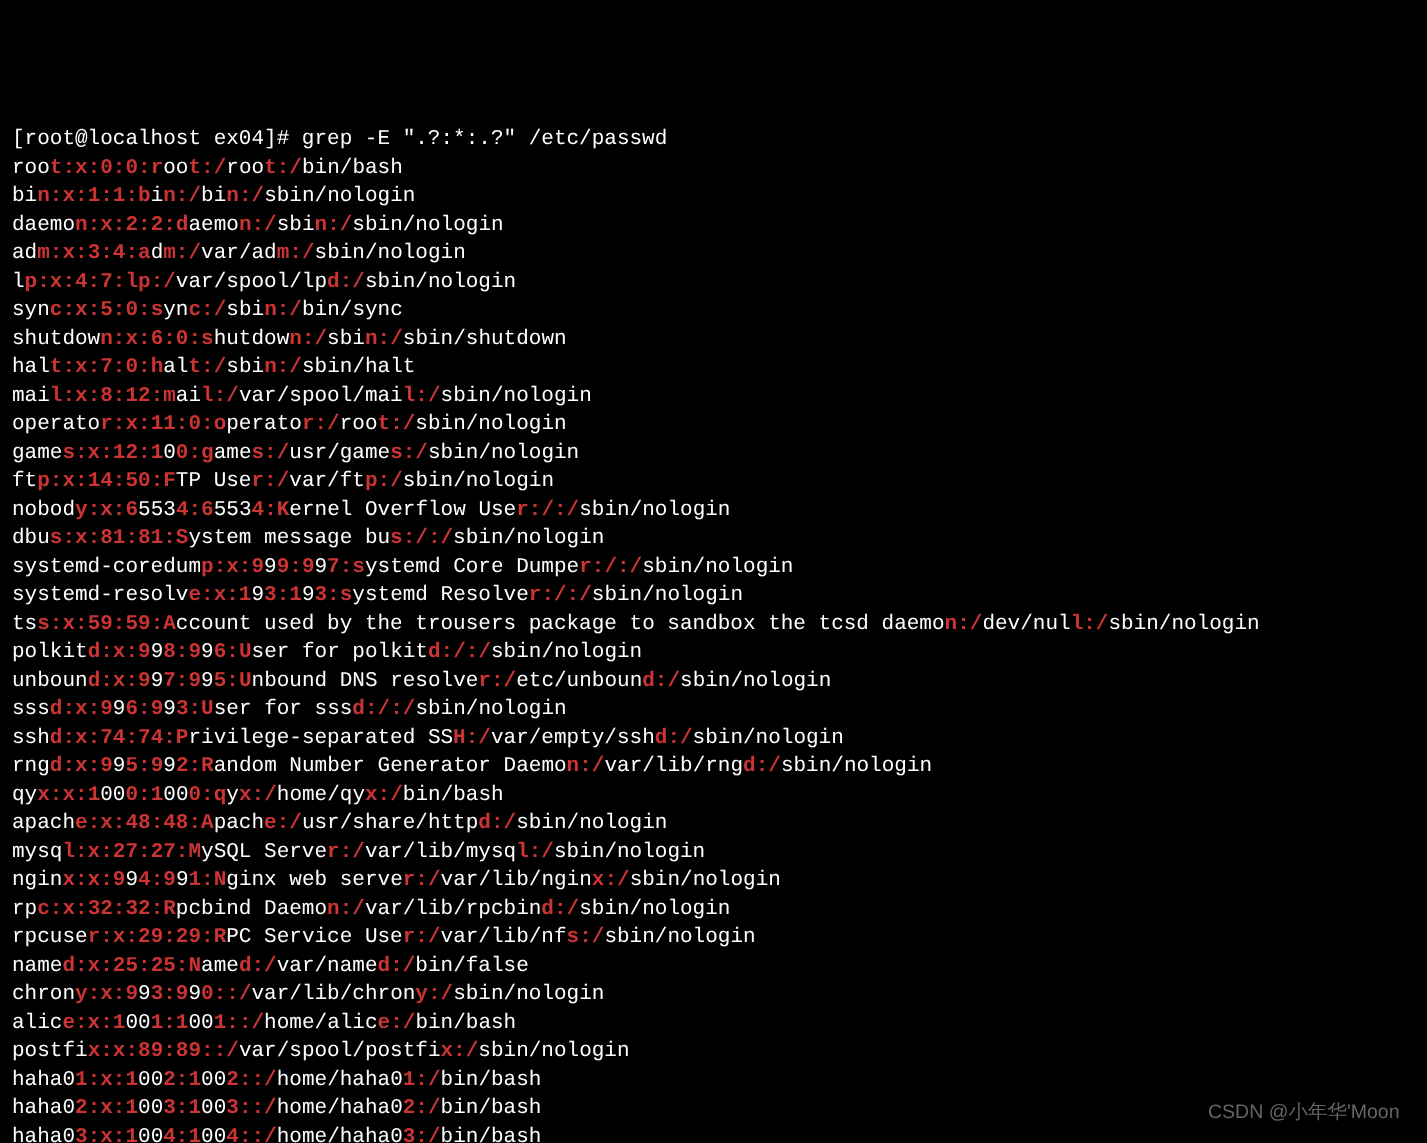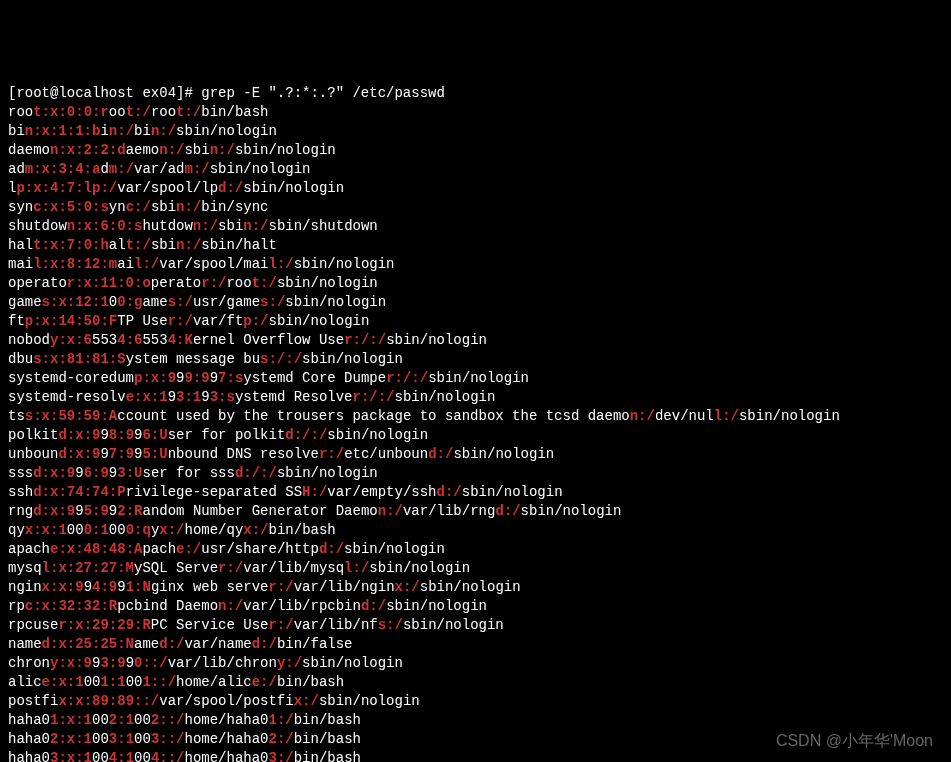--- a/index.html
+++ b/index.html
@@ -17,21 +17,21 @@
     position: relative;
     overflow: hidden;
   }
   .hl { color: #cc3333; font-weight: bold; }
   .watermark {
     position: absolute;
     bottom: 12px;
     right: 18px;
     color: rgba(200,200,200,0.5);
     font-family: sans-serif;
-    font-size: 16px;
+    font-size: 13px;
   }
 </style>
 </head>
 <body>
 
 
 
 <div id="terminal"><div>[root@localhost ex04]# grep -E ".?:*:.?" /etc/passwd</div><div>roo<span class="hl">t:x:0:0:r</span>oo<span class="hl">t:/</span>roo<span class="hl">t:/</span>bin/bash</div><div>bi<span class="hl">n:x:1:1:b</span>i<span class="hl">n:/</span>bi<span class="hl">n:/</span>sbin/nologin</div><div>daemo<span class="hl">n:x:2:2:d</span>aemo<span class="hl">n:/</span>sbi<span class="hl">n:/</span>sbin/nologin</div><div>ad<span class="hl">m:x:3:4:a</span>d<span class="hl">m:/</span>var/ad<span class="hl">m:/</span>sbin/nologin</div><div>l<span class="hl">p:x:4:7:lp:/</span>var/spool/lp<span class="hl">d:/</span>sbin/nologin</div><div>syn<span class="hl">c:x:5:0:s</span>yn<span class="hl">c:/</span>sbi<span class="hl">n:/</span>bin/sync</div><div>shutdow<span class="hl">n:x:6:0:s</span>hutdow<span class="hl">n:/</span>sbi<span class="hl">n:/</span>sbin/shutdown</div><div>hal<span class="hl">t:x:7:0:h</span>al<span class="hl">t:/</span>sbi<span class="hl">n:/</span>sbin/halt</div><div>mai<span class="hl">l:x:8:12:m</span>ai<span class="hl">l:/</span>var/spool/mai<span class="hl">l:/</span>sbin/nologin</div><div>operato<span class="hl">r:x:11:0:o</span>perato<span class="hl">r:/</span>roo<span class="hl">t:/</span>sbin/nologin</div><div>game<span class="hl">s:x:12:1</span>0<span class="hl">0:g</span>ame<span class="hl">s:/</span>usr/game<span class="hl">s:/</span>sbin/nologin</div><div>ft<span class="hl">p:x:14:50:F</span>TP Use<span class="hl">r:/</span>var/ft<span class="hl">p:/</span>sbin/nologin</div><div>nobod<span class="hl">y:x:6</span>553<span class="hl">4:6</span>553<span class="hl">4:K</span>ernel Overflow Use<span class="hl">r:/:/</span>sbin/nologin</div><div>dbu<span class="hl">s:x:81:81:S</span>ystem message bu<span class="hl">s:/:/</span>sbin/nologin</div><div>systemd-coredum<span class="hl">p:x:9</span>9<span class="hl">9:9</span>9<span class="hl">7:s</span>ystemd Core Dumpe<span class="hl">r:/:/</span>sbin/nologin</div><div>systemd-resolv<span class="hl">e:x:1</span>9<span class="hl">3:1</span>9<span class="hl">3:s</span>ystemd Resolve<span class="hl">r:/:/</span>sbin/nologin</div><div>ts<span class="hl">s:x:59:59:A</span>ccount used by the trousers package to sandbox the tcsd daemo<span class="hl">n:/</span>dev/nul<span class="hl">l:/</span>sbin/nologin</div><div>polkit<span class="hl">d:x:9</span>9<span class="hl">8:9</span>9<span class="hl">6:U</span>ser for polkit<span class="hl">d:/:/</span>sbin/nologin</div><div>unboun<span class="hl">d:x:9</span>9<span class="hl">7:9</span>9<span class="hl">5:U</span>nbound DNS resolve<span class="hl">r:/</span>etc/unboun<span class="hl">d:/</span>sbin/nologin</div><div>sss<span class="hl">d:x:9</span>9<span class="hl">6:9</span>9<span class="hl">3:U</span>ser for sss<span class="hl">d:/:/</span>sbin/nologin</div><div>ssh<span class="hl">d:x:74:74:P</span>rivilege-separated SS<span class="hl">H:/</span>var/empty/ssh<span class="hl">d:/</span>sbin/nologin</div><div>rng<span class="hl">d:x:9</span>9<span class="hl">5:9</span>9<span class="hl">2:R</span>andom Number Generator Daemo<span class="hl">n:/</span>var/lib/rng<span class="hl">d:/</span>sbin/nologin</div><div>qy<span class="hl">x:x:1</span>00<span class="hl">0:1</span>00<span class="hl">0:q</span>y<span class="hl">x:/</span>home/qy<span class="hl">x:/</span>bin/bash</div><div>apach<span class="hl">e:x:48:48:A</span>pach<span class="hl">e:/</span>usr/share/http<span class="hl">d:/</span>sbin/nologin</div><div>mysq<span class="hl">l:x:27:27:M</span>ySQL Serve<span class="hl">r:/</span>var/lib/mysq<span class="hl">l:/</span>sbin/nologin</div><div>ngin<span class="hl">x:x:9</span>9<span class="hl">4:9</span>9<span class="hl">1:N</span>ginx web serve<span class="hl">r:/</span>var/lib/ngin<span class="hl">x:/</span>sbin/nologin</div><div>rp<span class="hl">c:x:32:32:R</span>pcbind Daemo<span class="hl">n:/</span>var/lib/rpcbin<span class="hl">d:/</span>sbin/nologin</div><div>rpcuse<span class="hl">r:x:29:29:R</span>PC Service Use<span class="hl">r:/</span>var/lib/nf<span class="hl">s:/</span>sbin/nologin</div><div>name<span class="hl">d:x:25:25:N</span>ame<span class="hl">d:/</span>var/name<span class="hl">d:/</span>bin/false</div><div>chron<span class="hl">y:x:9</span>9<span class="hl">3:9</span>9<span class="hl">0::/</span>var/lib/chron<span class="hl">y:/</span>sbin/nologin</div><div>alic<span class="hl">e:x:1</span>00<span class="hl">1:1</span>00<span class="hl">1::/</span>home/alic<span class="hl">e:/</span>bin/bash</div><div>postfi<span class="hl">x:x:89:89::/</span>var/spool/postfi<span class="hl">x:/</span>sbin/nologin</div><div>haha0<span class="hl">1:x:1</span>00<span class="hl">2:1</span>00<span class="hl">2::/</span>home/haha0<span class="hl">1:/</span>bin/bash</div><div>haha0<span class="hl">2:x:1</span>00<span class="hl">3:1</span>00<span class="hl">3::/</span>home/haha0<span class="hl">2:/</span>bin/bash</div><div>haha0<span class="hl">3:x:1</span>00<span class="hl">4:1</span>00<span class="hl">4::/</span>home/haha0<span class="hl">3:/</span>bin/bash</div></div>
 <div class="watermark">CSDN @小年华'Moon</div>
 

